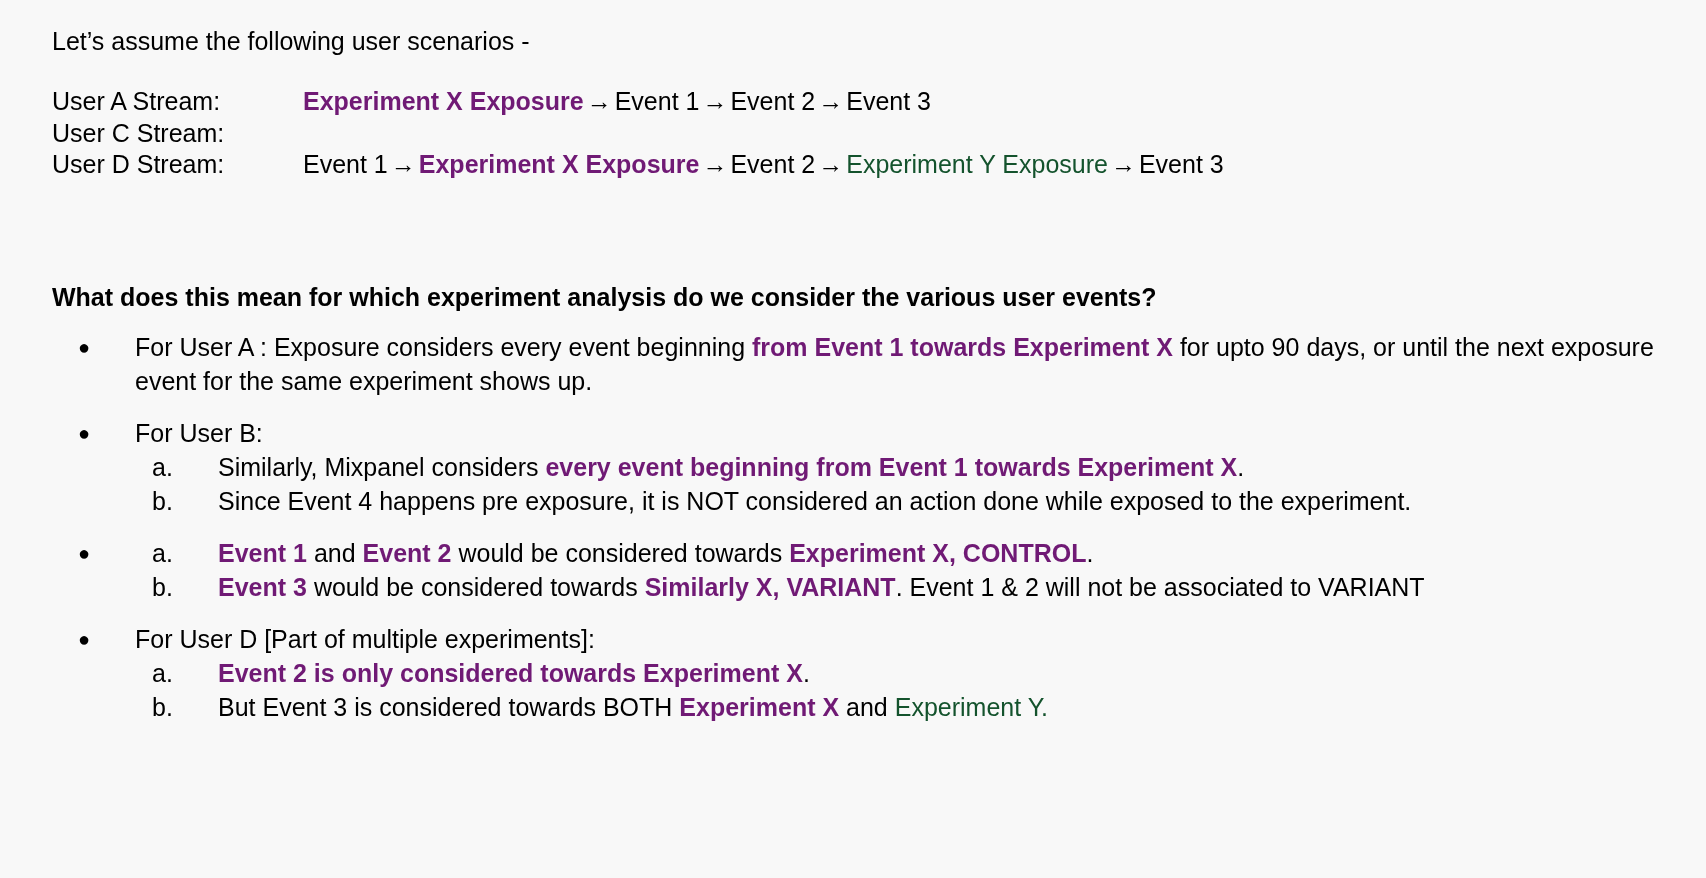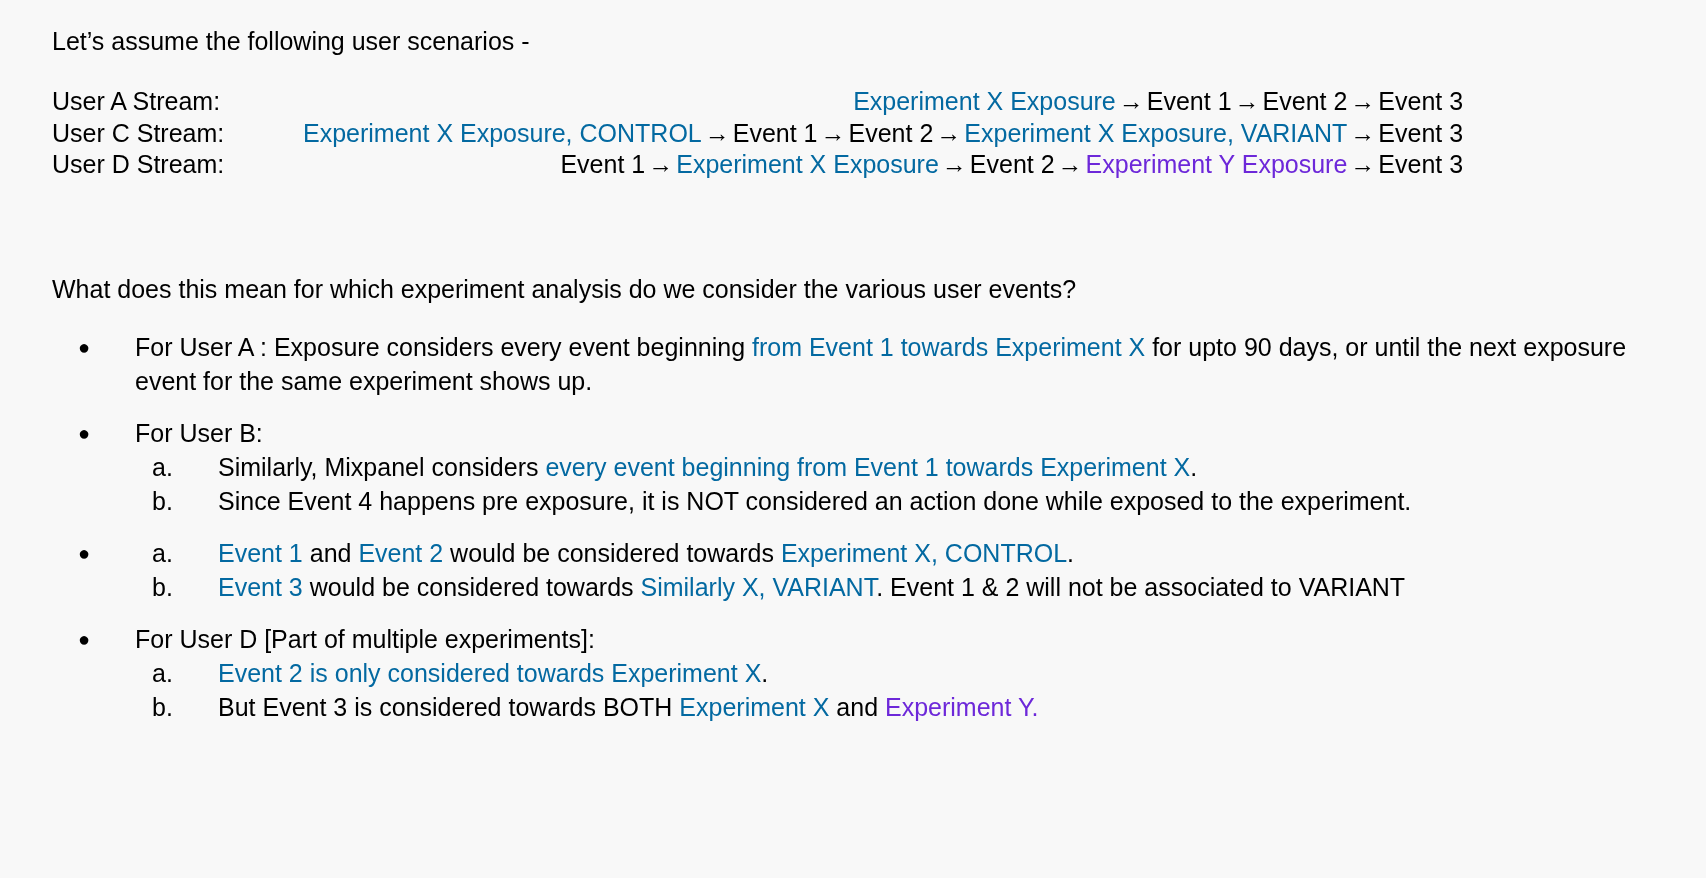--- a/index.html
+++ b/index.html
@@ -39,41 +39,40 @@
     position: absolute;
     left: 52px;
     top: 86px;
     font-size: 25px;
     line-height: 31.5px;
   }
   .stream-row {
     display: flex;
     align-items: baseline;
     white-space: nowrap;
-    justify-content: space-between;
   }
   .stream-label {
     width: 251px;
     flex: 0 0 251px;
   }
   .stream-flow {
     white-space: nowrap;
   }
   .arrow {
     padding: 0 3px;
   }
 
   
   .question {
     position: absolute;
     left: 52px;
-    top: 272px;
+    top: 280px;
     font-size: 25px;
     line-height: 34px;
-    font-weight: normal;
+    font-weight: bold;
     white-space: nowrap;
   }
 
   
   .bullets {
     position: absolute;
     left: 0;
     top: 330px;
     width: 1706px;
     font-size: 25px;
@@ -103,39 +102,38 @@
     padding-left: 218px;
     line-height: 34px;
     padding-right: 30px;
   }
   .sub-marker {
     position: absolute;
     left: 152px;
     top: 0;
     line-height: 34px;
   }
-  .blue { color: #0369a1; }
-  .magenta { color: #6d28d9; }
+  .blue { color: #701a75; font-weight: bold; }
+  .magenta { color: #14532d; }
   .plain { color: #000000; }
 </style>
 </head>
 <body>
 
 <div class="page">
 
   <div class="intro">Let’s assume the following user scenarios -</div>
 
   <div class="streams">
       <div class="stream-row">
         <span class="stream-label">User A Stream:</span>
         <span class="stream-flow"><span class="blue">Experiment X Exposure</span><span class="arrow">→</span><span class="plain">Event 1</span><span class="arrow">→</span><span class="plain">Event 2</span><span class="arrow">→</span><span class="plain">Event 3</span></span>
       </div>
       <div class="stream-row">
         <span class="stream-label">User C Stream:</span>
-        <span class="stream-flow"><span class="blue">Experiment X Exposure, CONTROL</span><span class="arrow">→</span><span class="plain">Event 1</span><span class="arrow">→</span><span class="plain">Event 2</span><span class="arrow">→</span><span class="blue">Experiment X Exposure, VARIANT</span><span class="arrow">→</span><span class="plain">Event 3</span></span>
       </div>
       <div class="stream-row">
         <span class="stream-label">User D Stream:</span>
         <span class="stream-flow"><span class="plain">Event 1</span><span class="arrow">→</span><span class="blue">Experiment X Exposure</span><span class="arrow">→</span><span class="plain">Event 2</span><span class="arrow">→</span><span class="magenta">Experiment Y Exposure</span><span class="arrow">→</span><span class="plain">Event 3</span></span>
       </div>
     </div>
 
   <div class="question">What does this mean for which experiment analysis do we consider the various user events?</div>
 
   <div class="bullets">

